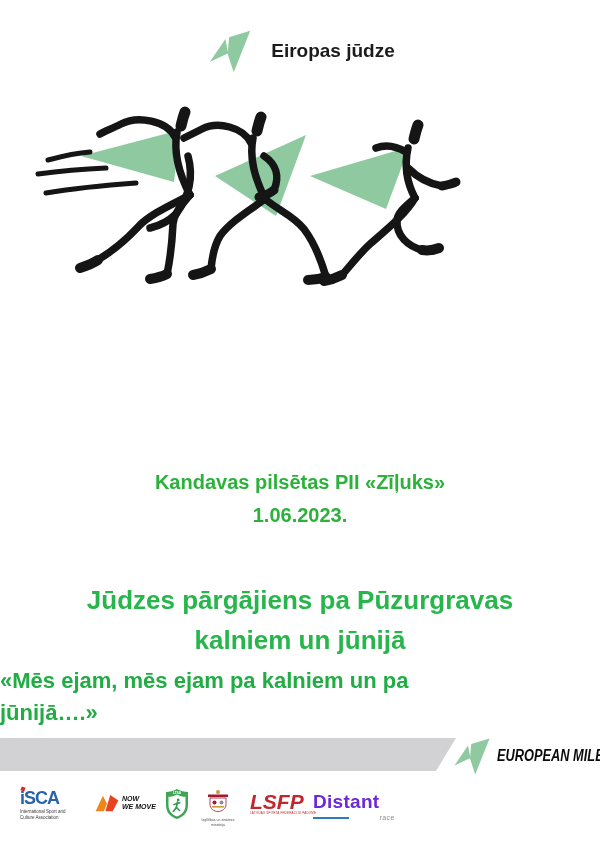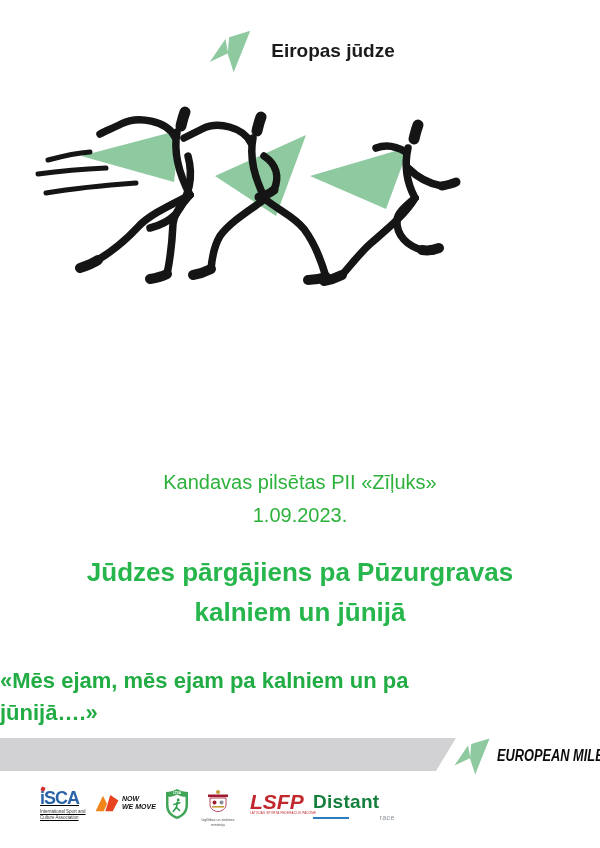--- a/index.html
+++ b/index.html
@@ -18,24 +18,24 @@
   }
   
   .illus{position:absolute;top:98px;left:28px;width:440px;height:215px;}
   
   .title{
     position:absolute;top:391px;left:0;right:0;text-align:center;
     font-size:33px;font-weight:bold;color:#4A672B;letter-spacing:.5px;
   }
   .venue{
     position:absolute;top:466px;left:0;right:0;text-align:center;
-    font-size:20px;font-weight:normal;color:#2CB13B;line-height:33px;
+    font-size:20px;font-weight:bold;color:#2CB13B;line-height:33px;
   }
   .event{
-    position:absolute;top:552px;left:0;right:0;text-align:center;
+    position:absolute;top:580px;left:0;right:0;text-align:center;
     font-size:26px;font-weight:bold;color:#27B64C;line-height:40px;
   }
   .quote{
     position:absolute;top:665px;left:0;right:0;text-align:left;
     font-size:22px;font-weight:bold;color:#21AC44;line-height:32px;
   }
   
   .banner-bar{
     position:absolute;left:0;top:738px;width:456px;height:33px;background:#D2D2D4;
     clip-path:polygon(0 0,100% 0,calc(100% - 20px) 100%,0 100%);
@@ -43,38 +43,38 @@
   .em-logo{
     position:absolute;left:452px;top:731px;display:flex;align-items:center;
   }
   .em-logo .mark{width:40px;height:50px;flex:0 0 auto;}
   .em-logo .em-text{
     margin-left:5px;font-size:16px;font-weight:900;font-style:italic;color:#0c0c0c;
     transform:scaleX(.8);transform-origin:left center;white-space:nowrap;letter-spacing:0;
   }
   
   .partner{position:absolute;top:789px;}
-  .isca{left:40px;width:58px;text-decoration:underline;}
+  .isca{left:20px;width:58px;}
   .isca .isca-mark{
     position:relative;font-size:18px;font-weight:bold;letter-spacing:-1px;
     color:#2A63A8;line-height:18px;
   }
   .isca .isca-dot{position:absolute;left:1px;top:-2px;width:4px;height:4px;background:#D22B2B;transform:rotate(20deg);}
   .isca .caption{margin-top:2px;font-size:4.5px;line-height:1.3;color:#3a3a3a;}
   .nwm{left:94px;top:793px;display:flex;align-items:center;}
   .nwm svg{width:26px;height:20px;}
   .nwm .nwm-text{margin-left:2px;font-size:7px;font-weight:900;font-style:italic;color:#101010;line-height:1.1;white-space:nowrap;}
   .ltsa{left:166px;top:789px;width:22px;height:30px;}
   .ministry{left:200px;top:789px;width:36px;text-align:center;}
   .ministry .caption{margin-top:1px;font-size:3.5px;line-height:1.35;color:#555;}
   .lsfp{left:250px;top:794px;width:52px;text-align:center;}
   .lsfp .lsfp-mark{font-size:21px;font-weight:900;font-style:italic;color:#C1272D;letter-spacing:0;line-height:16px;}
   .lsfp .caption{margin-top:1px;font-size:3px;color:#C1272D;letter-spacing:.2px;white-space:nowrap;}
   .distant{left:313px;top:792px;width:82px;}
-  .distant .d-mark{font-size:19px;font-weight:800;color:#15803d;letter-spacing:.3px;line-height:19px;}
+  .distant .d-mark{font-size:19px;font-weight:800;color:#6d28d9;letter-spacing:.3px;line-height:19px;}
   .distant .d-row{display:flex;align-items:flex-end;margin-top:3px;}
   .distant .d-line{width:36px;height:2px;background:#2F7BC0;margin-bottom:2px;}
   .distant .d-race{margin-left:auto;font-size:7px;color:#8a8f98;letter-spacing:.5px;}
 </style>
 </head>
 <body>
 
 <div class="page">
 
   <div class="header">
@@ -133,21 +133,21 @@
       <path d="M387,100 C378,108 370,114 369,122 C368,138 380,148 394,152"></path>
       <path d="M394,152 C400,153 406,152 411,150" stroke-width="10"></path>
       <path d="M387,100 C377,117 358,132 342,146 C332,155 322,168 314,177"></path>
       <path d="M314,177 C308,180 302,182 296,183" stroke-width="10"></path>
     </g>
   </svg>
 
 
   <div class="venue">
     <div>Kandavas pilsētas PII «Zīļuks»</div>
-    <div>1.09.2023.</div>
+    <div>1.06.2023.</div>
   </div>
 
   <div class="event">
     <div>Jūdzes pārgājiens pa Pūzurgravas</div>
     <div>kalniem un jūnijā</div>
   </div>
 
   <div class="quote">
     <div>«Mēs ejam, mēs ejam pa kalniem un pa</div>
     <div>jūnijā….»</div>

